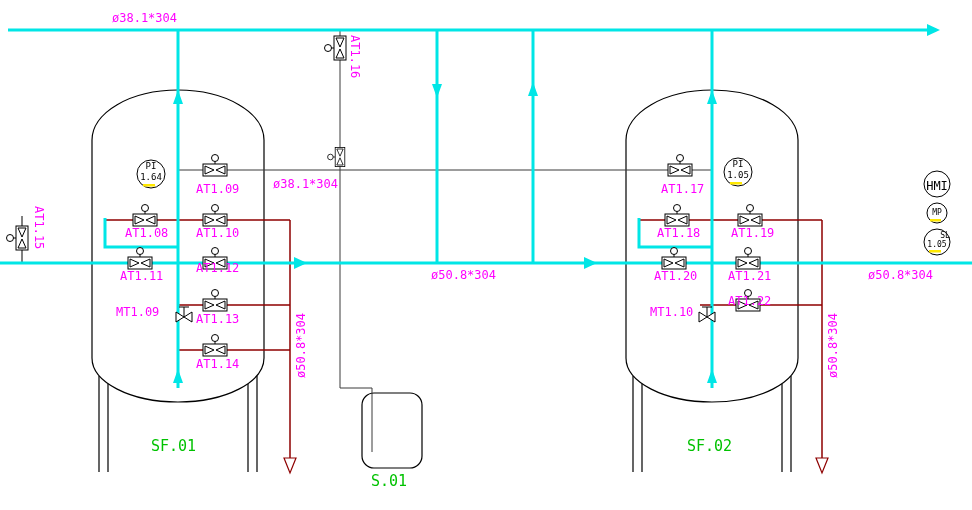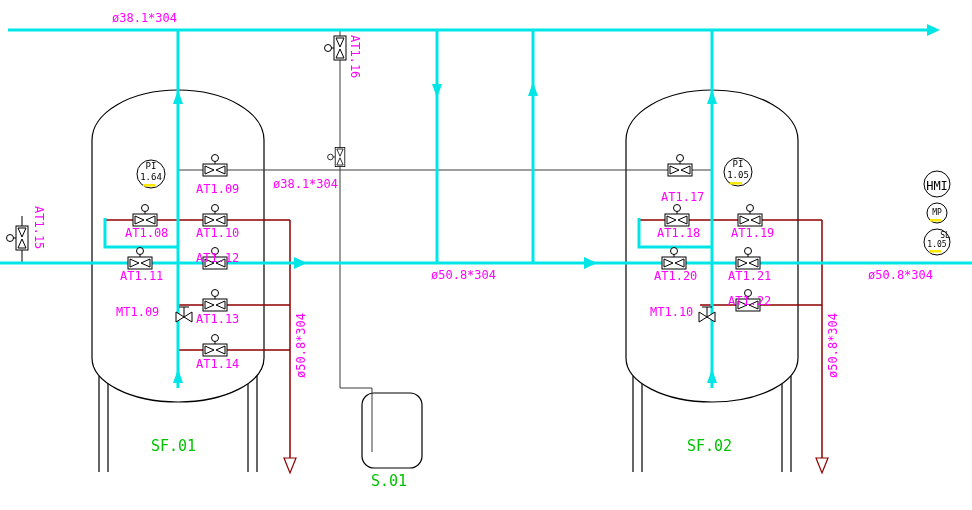--- a/index.html
+++ b/index.html
@@ -134,28 +134,28 @@
   <div class="lbl" style="left:273px;top:178px;">ø38.1*304</div>
   <div class="lbl" style="left:431px;top:269px;">ø50.8*304</div>
   <div class="lbl" style="left:868px;top:269px;">ø50.8*304</div>
   <div class="lbl rlbl" style="left:261px;top:339px;width:80px;">ø50.8*304</div>
   <div class="lbl rlbl" style="left:793px;top:339px;width:80px;">ø50.8*304</div>
 
   <div class="lbl" style="left:196px;top:183px;">AT1.09</div>
   <div class="lbl" style="left:125px;top:227px;">AT1.08</div>
   <div class="lbl" style="left:196px;top:227px;">AT1.10</div>
   <div class="lbl" style="left:120px;top:270px;">AT1.11</div>
-  <div class="lbl" style="left:196px;top:252px;text-align:center;">AT1.12</div>
+  <div class="lbl" style="left:196px;top:262px;text-align:center;">AT1.12</div>
   <div class="lbl" style="left:116px;top:306px;">MT1.09</div>
   <div class="lbl" style="left:196px;top:313px;">AT1.13</div>
   <div class="lbl" style="left:196px;top:358px;">AT1.14</div>
   <div class="lbl vlbl" style="left:32px;top:206px;">AT1.15</div>
   <div class="lbl vlbl" style="left:348px;top:35px;">AT1.16</div>
 
-  <div class="lbl" style="left:661px;top:183px;margin-top:8px;">AT1.17</div>
+  <div class="lbl" style="left:661px;top:183px;">AT1.17</div>
   <div class="lbl" style="left:657px;top:227px;">AT1.18</div>
   <div class="lbl" style="left:731px;top:227px;">AT1.19</div>
   <div class="lbl" style="left:654px;top:270px;">AT1.20</div>
   <div class="lbl" style="left:728px;top:270px;">AT1.21</div>
   <div class="lbl" style="left:650px;top:306px;">MT1.10</div>
   <div class="lbl" style="left:728px;top:295px;">AT1.22</div>
 
   <div class="ilbl" style="left:139px;top:162px;width:24px;font-size:9px;">PI</div>
   <div class="ilbl" style="left:137px;top:173px;width:28px;font-size:9px;">1.64</div>
   <div class="ilbl" style="left:726px;top:160px;width:24px;font-size:9px;">PI</div>

